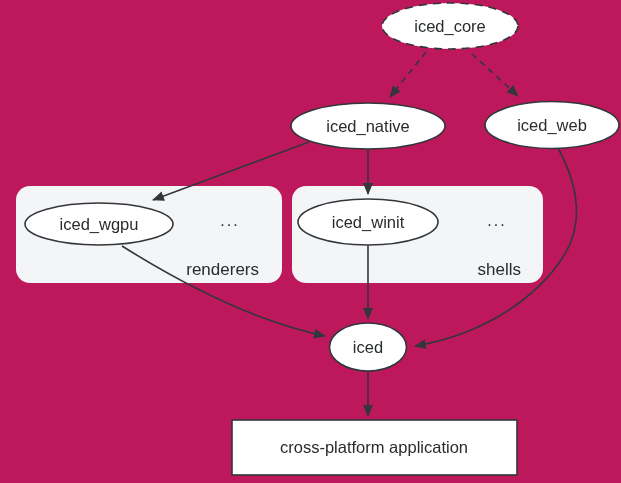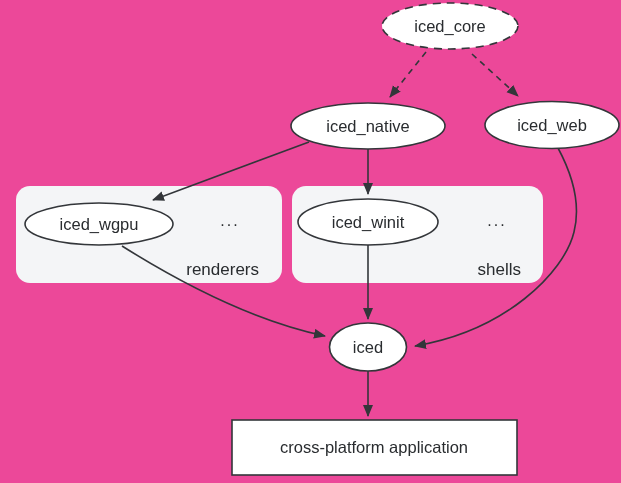--- a/index.html
+++ b/index.html
@@ -4,21 +4,21 @@
 <style>
   html, body {
     margin: 0;
     padding: 0;
     background: #ffffff;
   }
   .stage {
     position: relative;
     width: 621px;
     height: 483px;
-    background: #ec4899;
+    background: #be185d;
     font-family: "Liberation Sans", sans-serif;
   }
   svg { display: block; }
 
   .group-box {
     fill: #f4f5f7;
     stroke: none;
   }
   .node-shape {
     fill: #ffffff;

